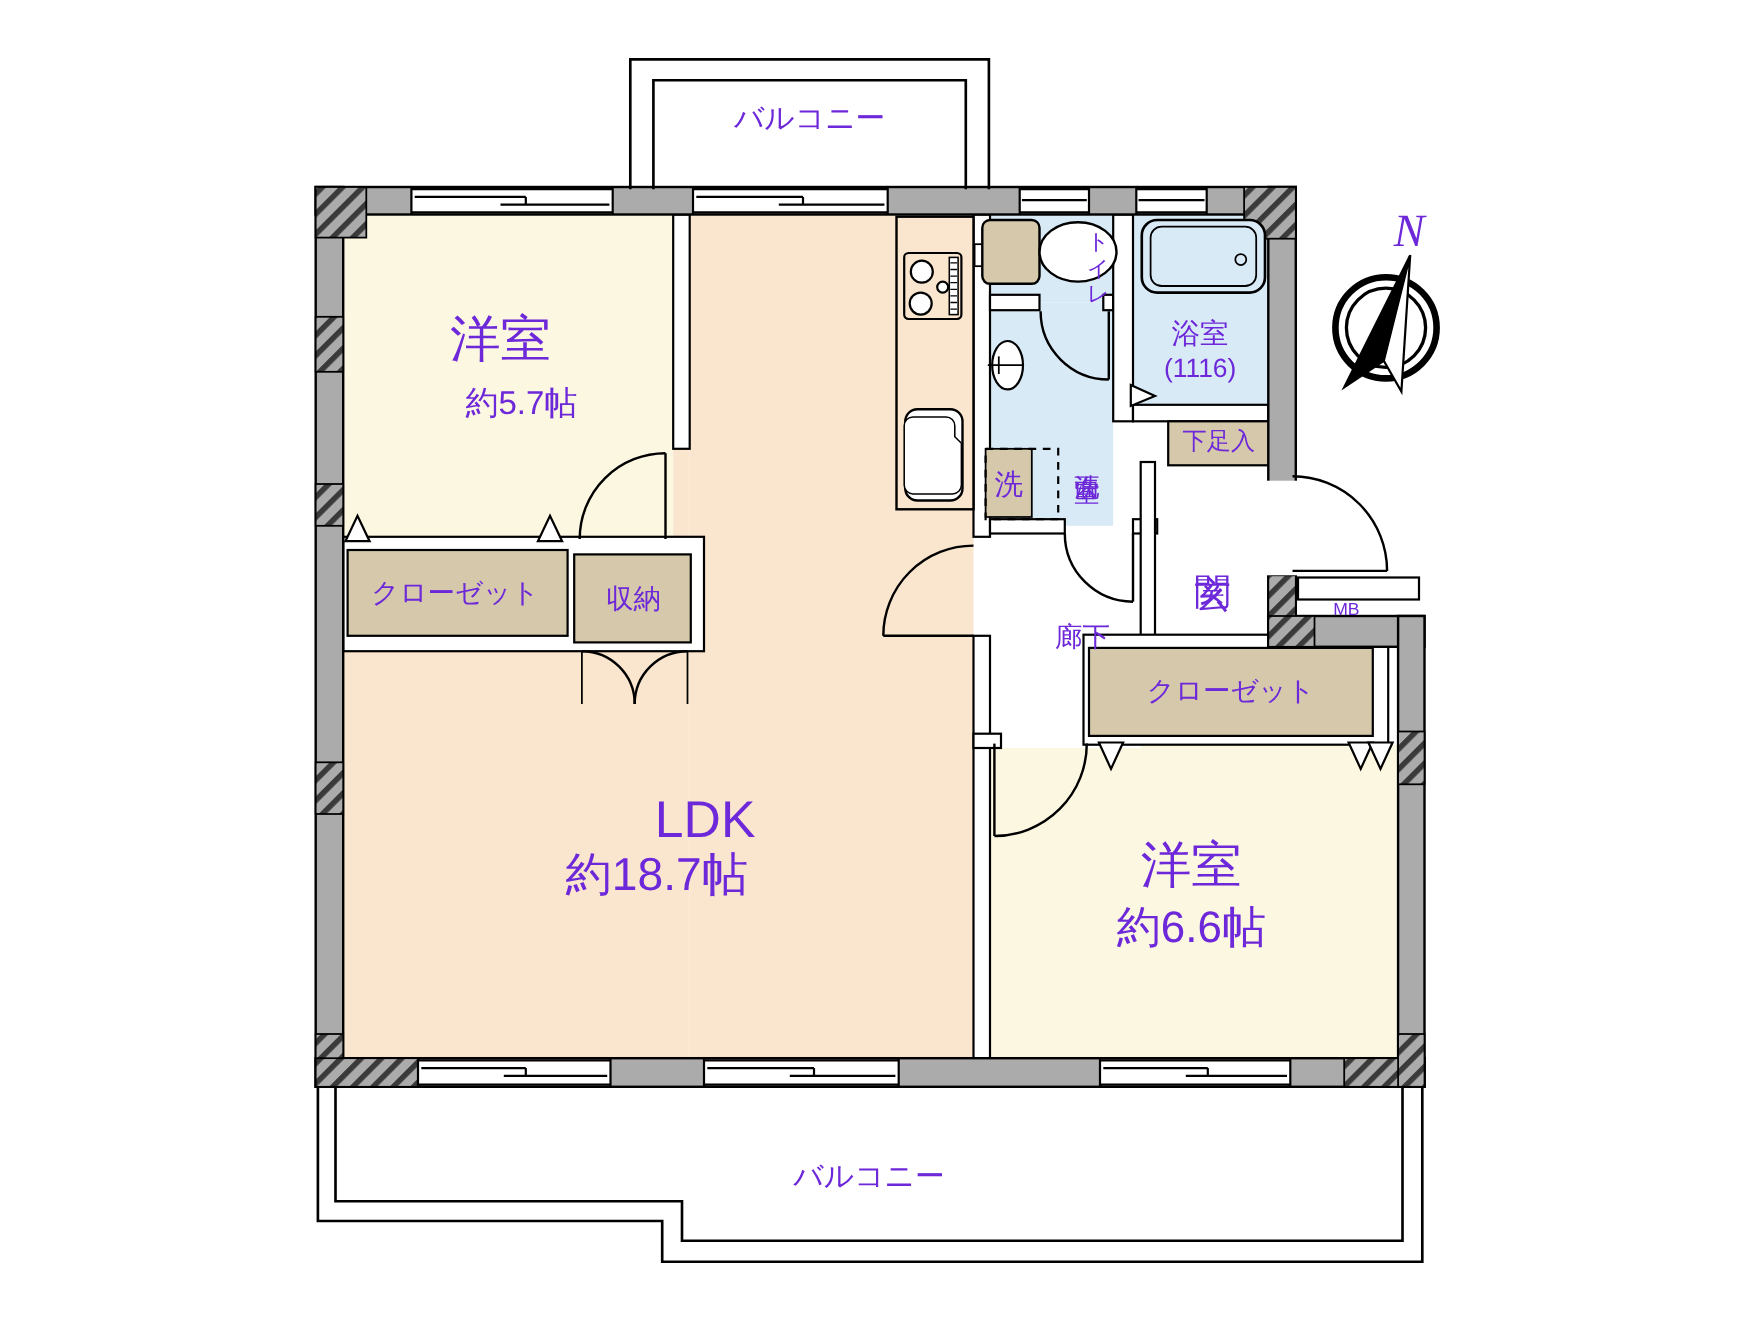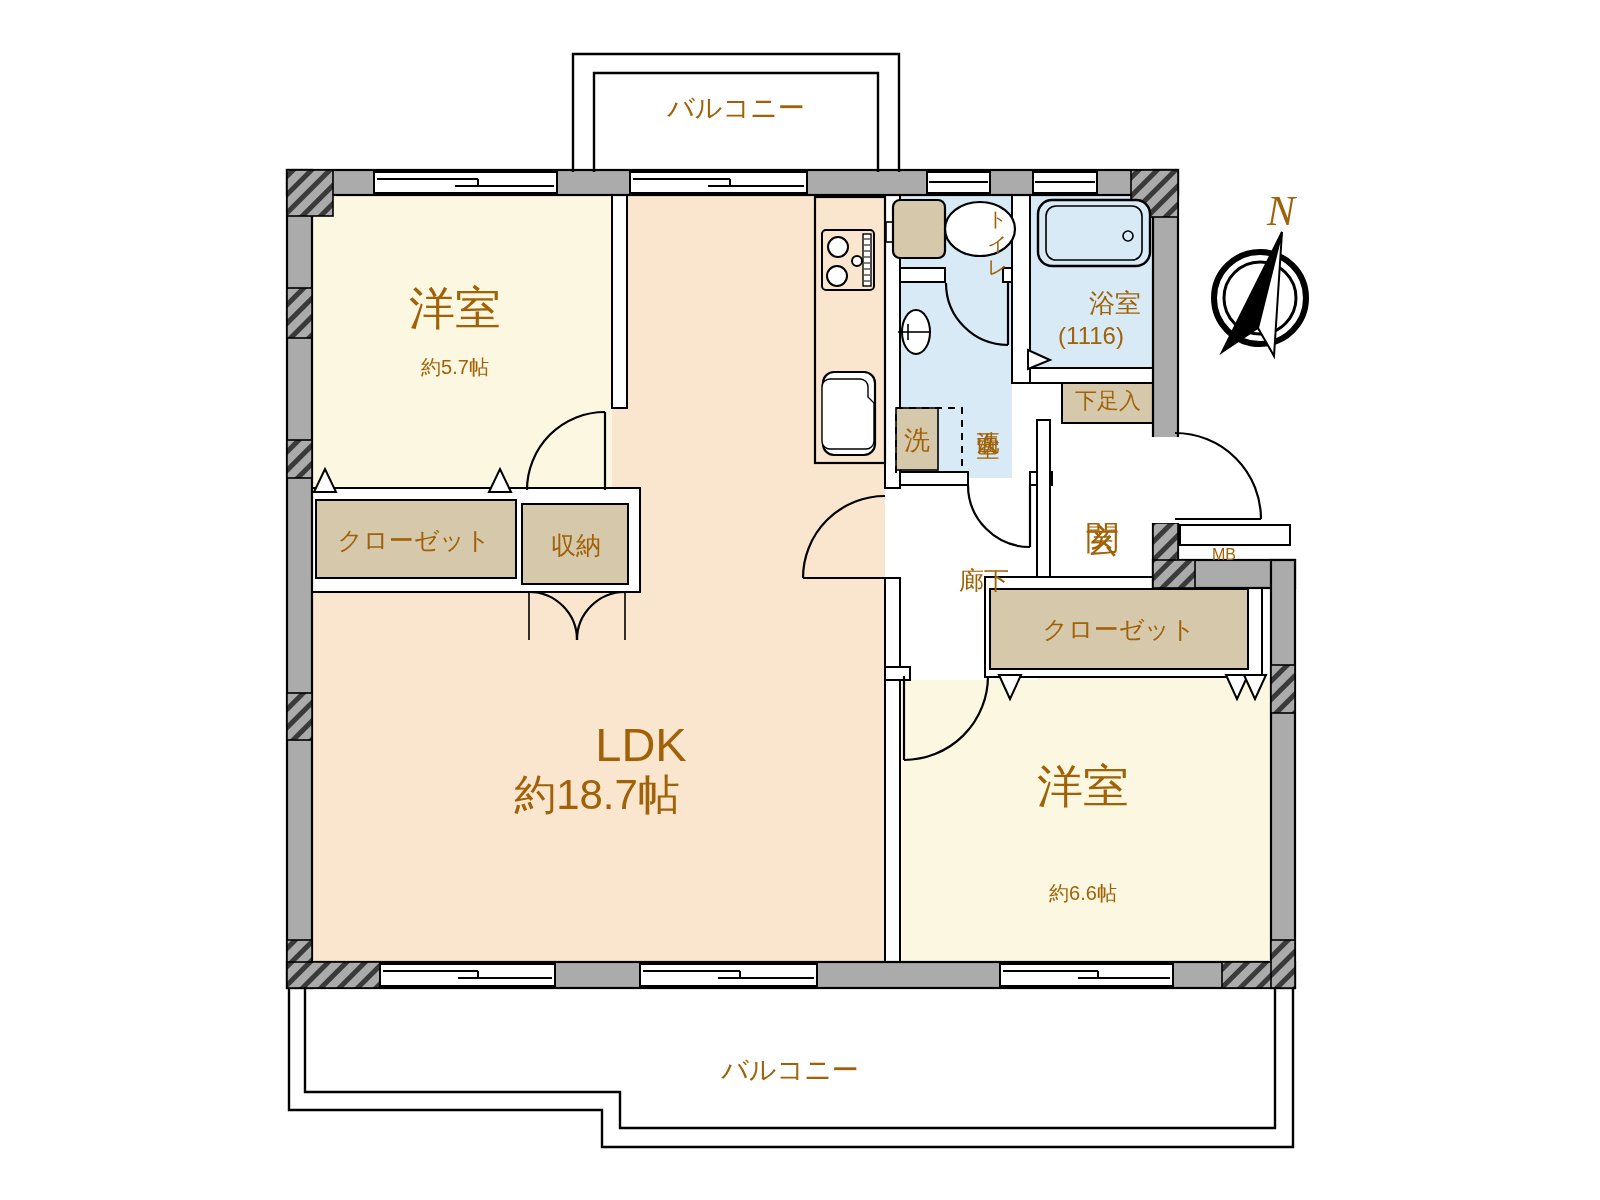--- a/index.html
+++ b/index.html
@@ -1,20 +1,20 @@
 <!DOCTYPE html>
 <html><head>
 <meta charset="utf-8">
 <style>
   html,body{margin:0;padding:0;background:#ffffff;}
   #stage{position:relative;width:1600px;height:1200px;background:#ffffff;overflow:hidden;
          font-family:"Liberation Sans", sans-serif;color:#111;}
   #plan-svg{position:absolute;left:0;top:0;}
   .lbl{position:absolute;transform:translate(-50%,-50%);white-space:nowrap;
-       color:#a16207;font-family:"Liberation Sans", sans-serif;line-height:1;}
+       color:#6d28d9;font-family:"Liberation Sans", sans-serif;line-height:1;}
   .v{writing-mode:vertical-rl;text-orientation:upright;letter-spacing:2px;}
   .compass-n{font-family:"Liberation Serif", serif;font-style:italic;}
 </style>
 </head>
 <body>
 
 <div id="stage">
 <svg id="plan-svg" width="1600" height="1200" viewBox="0 0 1600 1200">
   <defs>
     <pattern id="hatch" patternUnits="userSpaceOnUse" width="13" height="13" patternTransform="rotate(45)">
@@ -252,32 +252,32 @@
   <g>
     <circle cx="1260" cy="298" r="46" fill="none" stroke="#000" stroke-width="6"></circle>
     <circle cx="1260" cy="298" r="36" fill="none" stroke="#000" stroke-width="3"></circle>
     <path d="M1282,232 L1222,352 L1258,328 Z" fill="#000" stroke="#000" stroke-width="2"></path>
     <path d="M1282,232 L1258,328 L1274,356 Z" fill="#fff" stroke="#000" stroke-width="2"></path>
   </g>
 </svg>
 
   <div class="lbl" style="left:736px;top:108px;font-size:27px;">バルコニー</div>
   <div class="lbl" style="left:455px;top:308px;font-size:46px;">洋室</div>
-  <div class="lbl" style="left:455px;top:367px;font-size:20px;">約5.7帖</div>
+  <div class="lbl" style="left:474px;top:367px;font-size:30px;">約5.7帖</div>
   <div class="lbl" style="left:597px;top:744px;font-size:47px;margin-left:44px;">LDK</div>
   <div class="lbl" style="left:597px;top:795px;font-size:42px;">約18.7帖</div>
   <div class="lbl v" style="left:998px;top:234px;font-size:20px;">トイレ</div>
-  <div class="lbl" style="left:1091px;top:303px;font-size:26px;margin-left:24px;">浴室</div>
+  <div class="lbl" style="left:1091px;top:303px;font-size:26px;">浴室</div>
   <div class="lbl" style="left:1091px;top:336px;font-size:24px;">(1116)</div>
   <div class="lbl v" style="left:988px;top:416px;font-size:23px;">洗面室</div>
   <div class="lbl" style="left:917px;top:440px;font-size:26px;">洗</div>
   <div class="lbl" style="left:1108px;top:403px;font-size:22px;font-family:Liberation Mono, monospace;">下足入</div>
   <div class="lbl v" style="left:1103px;top:497px;font-size:33px;">玄関</div>
   <div class="lbl" style="left:1224px;top:555px;font-size:16px;">MB</div>
   <div class="lbl" style="left:984px;top:580px;font-size:25px;">廊下</div>
   <div class="lbl" style="left:414px;top:540px;font-size:25px;">クローゼット</div>
   <div class="lbl" style="left:576px;top:545px;font-size:25px;">収納</div>
   <div class="lbl" style="left:1119px;top:629px;font-size:25px;">クローゼット</div>
   <div class="lbl" style="left:1083px;top:786px;font-size:46px;">洋室</div>
-  <div class="lbl" style="left:1083px;top:893px;font-size:20px;">約6.6帖</div>
+  <div class="lbl" style="left:1083px;top:843px;font-size:40px;">約6.6帖</div>
   <div class="lbl" style="left:790px;top:1070px;font-size:27px;">バルコニー</div>
   <div class="lbl compass-n" style="left:1281px;top:211px;font-size:42px;">N</div>
 </div>
 
 </body></html>

